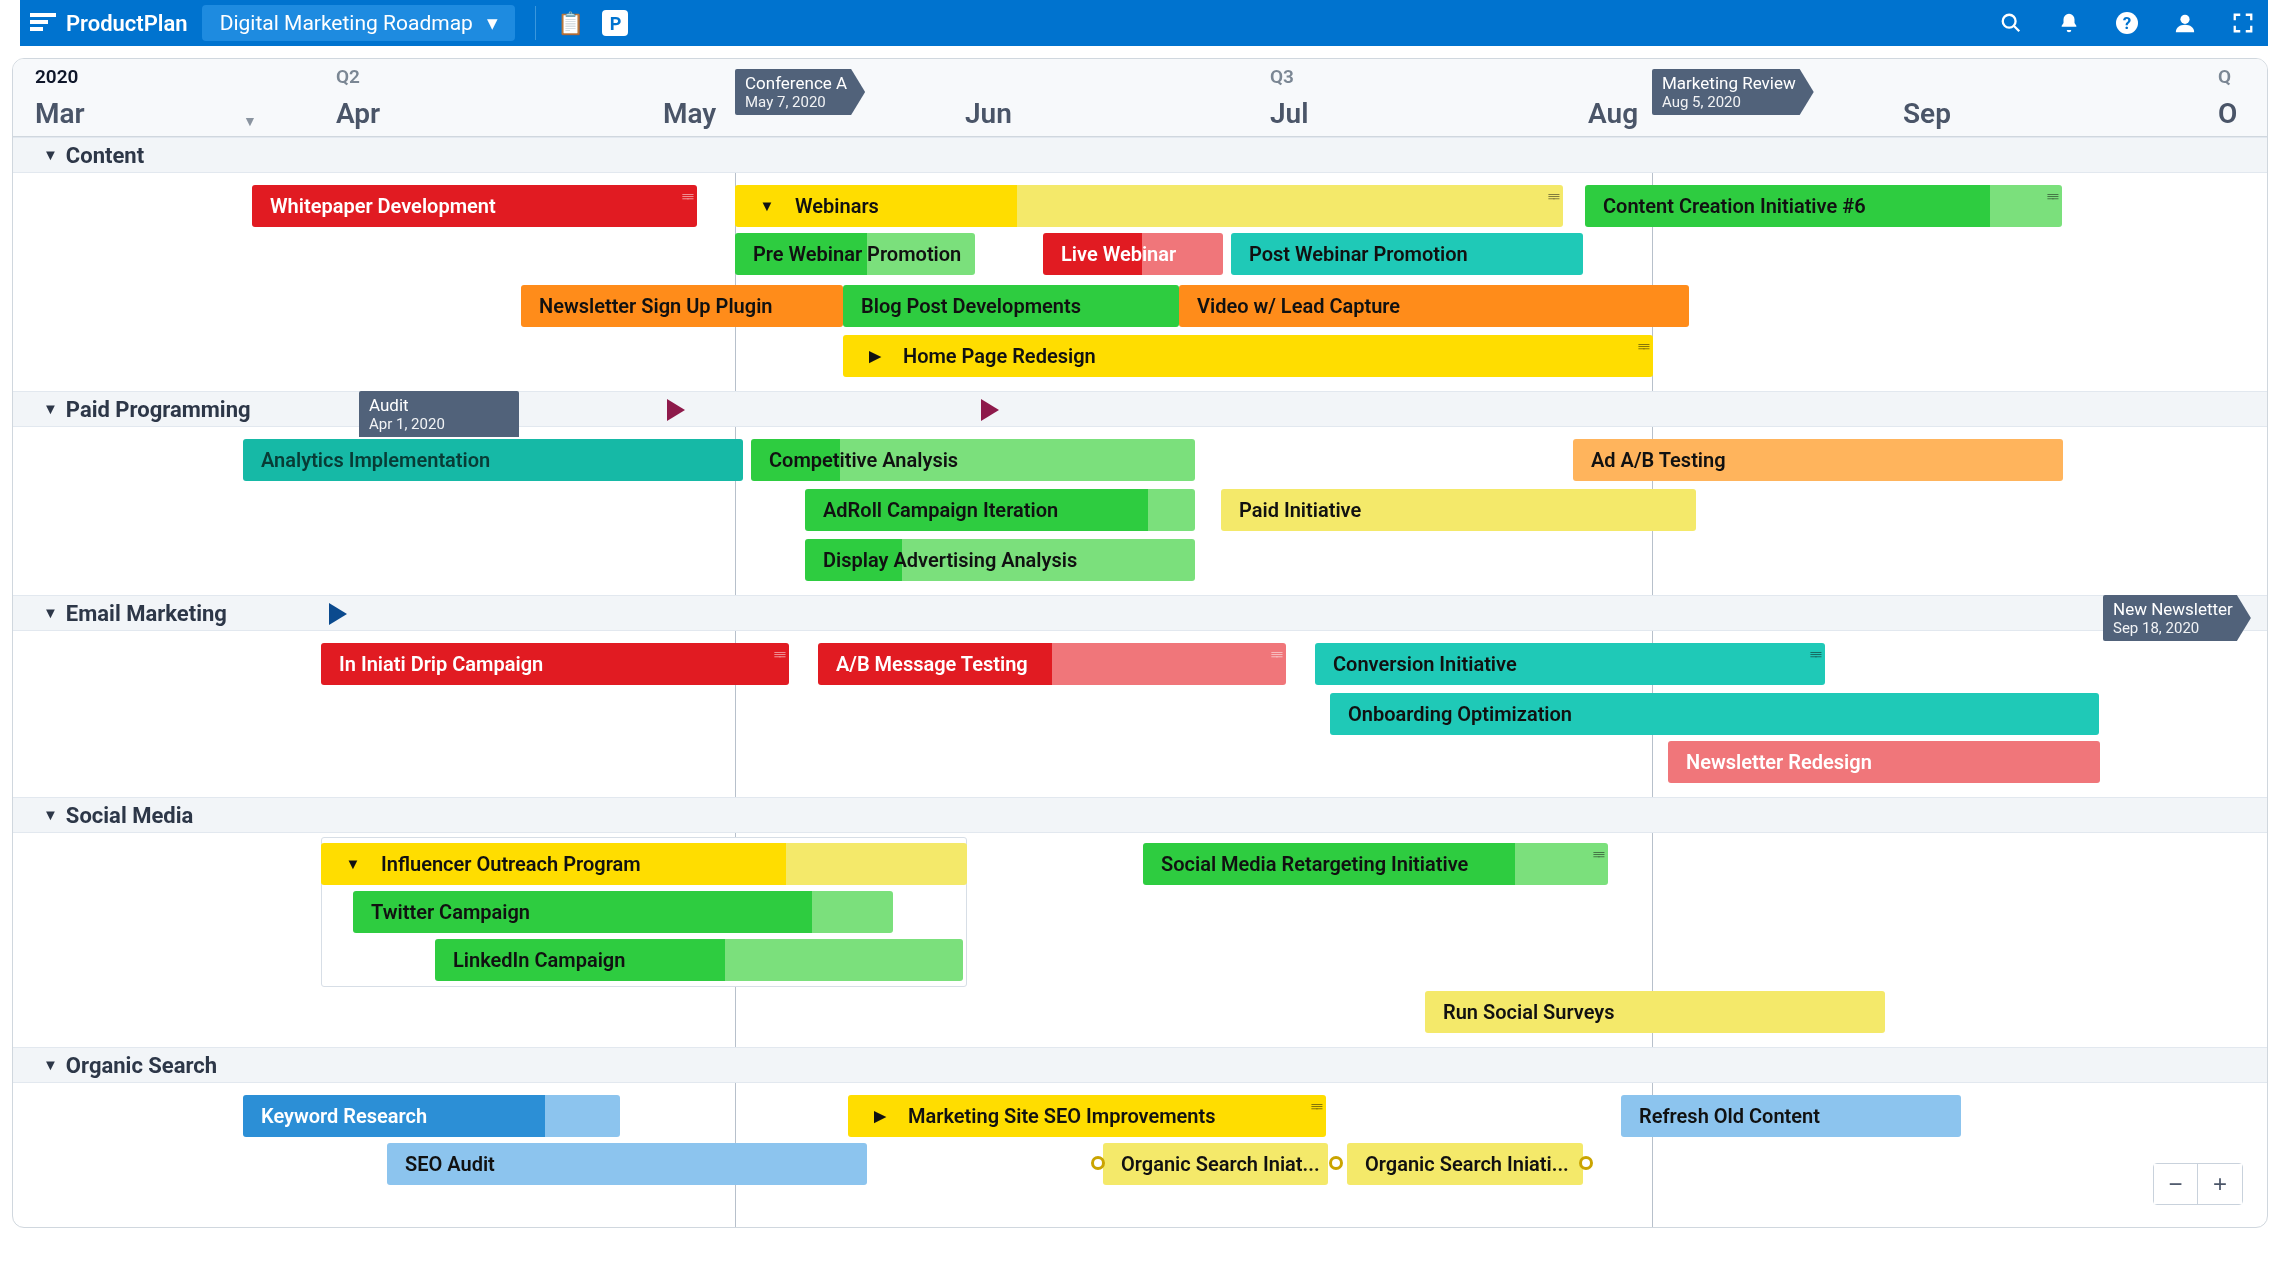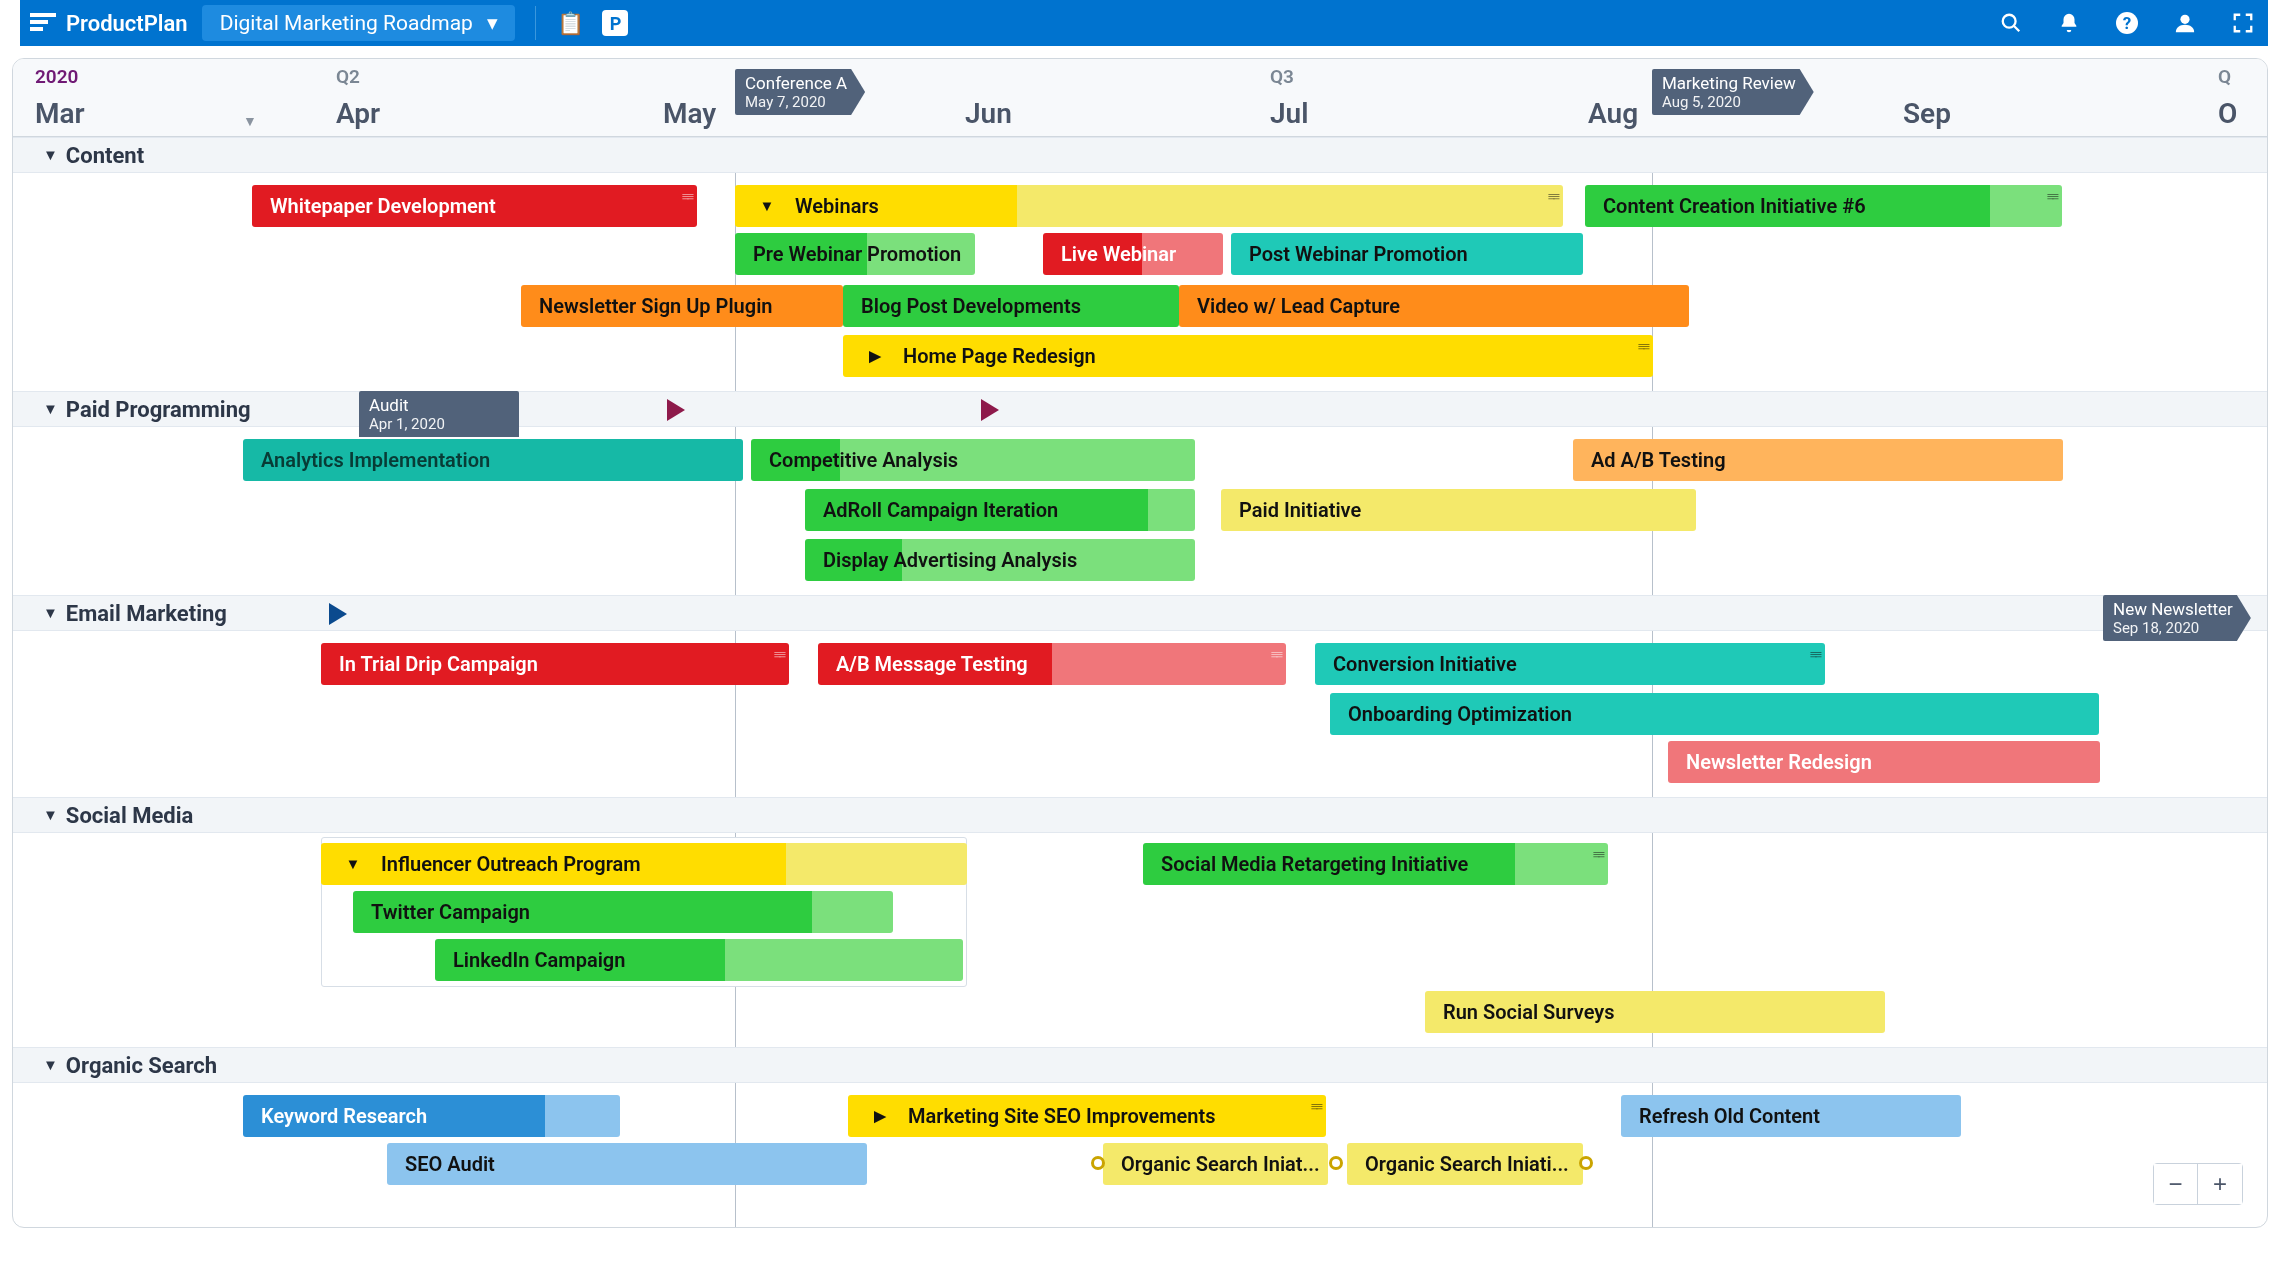--- a/index.html
+++ b/index.html
@@ -36,21 +36,21 @@
   .board {
     margin-top:12px; border:1px solid #d0d7de; border-radius:12px;
     height:1170px; overflow:hidden; position:relative; background:#fff;
   }
 
   
   .tl-head {
     height:78px; border-bottom:1px solid #d0d7de; position:relative;
     background:#f7f9fb;
   }
-  .year { position:absolute; top:6px; font-size:19px; color:#701a75; font-weight:600; }
+  .year { position:absolute; top:6px; font-size:19px; color:#0f172a; font-weight:600; }
   .qtr  { position:absolute; top:6px; font-size:19px; color:#7b8794; font-weight:600; }
   .month{ position:absolute; top:38px; font-size:28px; color:#4a5568; font-weight:600; }
   .month-caret { position:absolute; top:54px; font-size:14px; color:#8a94a0; }
   .milestone {
     position:absolute; top:10px; background:#51627a; color:#fff;
     padding:4px 18px 4px 10px; font-size:17px; border-radius:2px;
     clip-path: polygon(0 0, calc(100% - 14px) 0, 100% 50%, calc(100% - 14px) 100%, 0 100%);
   }
   .milestone .ms-date { font-size:15px; opacity:.92; }
 
@@ -277,21 +277,21 @@
       <span>Display Advertising Analysis</span>
     </div>
 
     <div class="lane-head" style="top:458px">
       <span class="caret">▼</span>
       <span>Email Marketing</span>
     </div>
     <div class="diamond" style="top:466px; left:316px; border-left-color:#0b4a8e;"></div>
 
     <div class="bar white" style="top:506px; left:308px; width:468px; background:#e11b22;">
-      <span>In Trial Drip Campaign</span>
+      <span>In Iniati Drip Campaign</span>
         <span class="grip">≡≡</span>
     </div>
     <div class="bar white" style="top:506px; left:805px; width:468px; background:linear-gradient(90deg,#e11b22 0 50%, #f0767a 50% 100%);">
       <span>A/B Message Testing</span>
         <span class="grip">≡≡</span>
     </div>
     <div class="bar" style="top:506px; left:1302px; width:510px; background:#1fc9b7;">
       <span>Conversion Initiative</span>
         <span class="grip">≡≡</span>
     </div>

